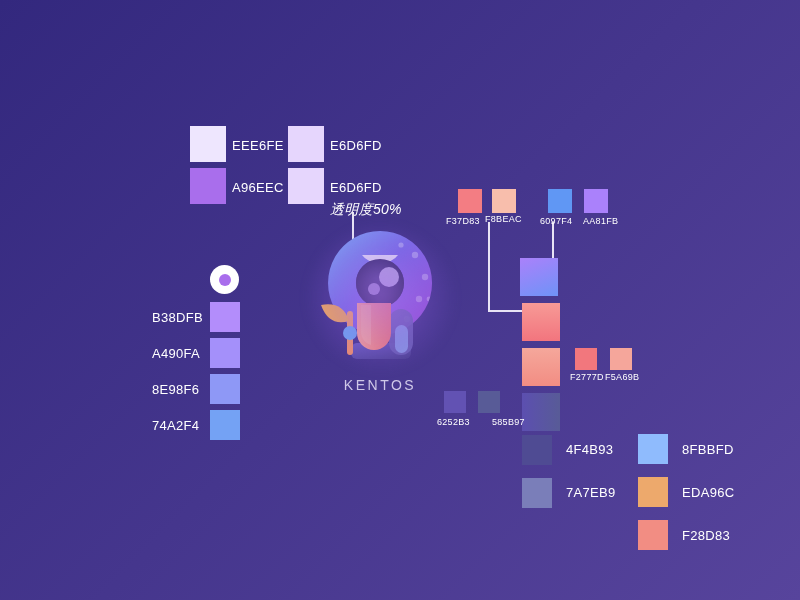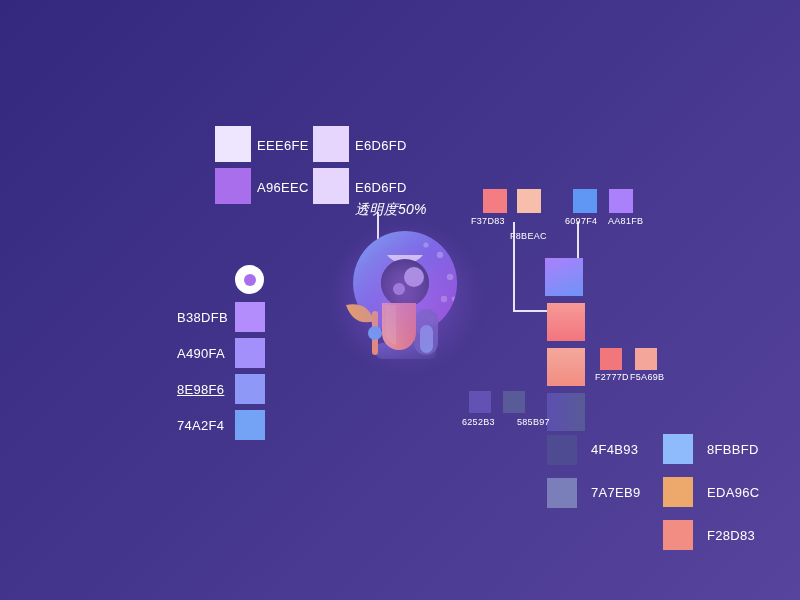--- a/index.html
+++ b/index.html
@@ -3,21 +3,21 @@
 <meta charset="utf-8">
 <style>
   * { margin:0; padding:0; box-sizing:border-box; }
   html, body { width:800px; height:600px; overflow:hidden; }
   body {
     font-family: "Liberation Sans", "DejaVu Sans", sans-serif;
     background: linear-gradient(135deg, #33287e 0%, #3d2f8a 30%, #4a3a93 60%, #57449c 100%);
     position: relative;
     color: #ffffff;
   }
-  .stage { position:absolute; inset:0;margin-left:25px; }
+  .stage { position:absolute; inset:0; }
 
   
   .sw { position:absolute; }
   .lbl {
     position:absolute;
     color:#ffffff;
     white-space:nowrap;
     letter-spacing:0.3px;
   }
   .lbl-lg { font-size:13px; }
@@ -78,30 +78,30 @@
   <div class="ring-icon">
     <i></i>
   </div>
 
   <div id="left-column">
       <div class="sw" style="left: 210px; top: 302px; width: 30px; height: 30px; background: rgb(179, 141, 251);"></div>
       <div class="lbl lbl-lg" style="left: 152px; top: 310px;">B38DFB</div>
       <div class="sw" style="left: 210px; top: 338px; width: 30px; height: 30px; background: rgb(164, 144, 250);"></div>
       <div class="lbl lbl-lg" style="left: 152px; top: 346px;">A490FA</div>
       <div class="sw" style="left: 210px; top: 374px; width: 30px; height: 30px; background: rgb(142, 152, 246);"></div>
-      <div class="lbl lbl-lg" style="left: 152px; top: 382px; text-decoration: underline;">8E98F6</div>
+      <div class="lbl lbl-lg" style="left: 152px; top: 382px;">8E98F6</div>
       <div class="sw" style="left: 210px; top: 410px; width: 30px; height: 30px; background: rgb(116, 162, 244);"></div>
       <div class="lbl lbl-lg" style="left: 152px; top: 418px;">74A2F4</div>
     </div>
 
   <div id="top-right-row">
       <div class="sw" style="left: 458px; top: 189px; width: 24px; height: 24px; background: rgb(243, 125, 131);"></div>
       <div class="lbl lbl-sm" style="left: 446px; top: 216px;">F37D83</div>
       <div class="sw" style="left: 492px; top: 189px; width: 24px; height: 24px; background: rgb(248, 190, 172);"></div>
-      <div class="lbl lbl-sm" style="left: 485px; top: 231px; text-align: center;">F8BEAC</div>
+      <div class="lbl lbl-sm" style="left: 485px; top: 214px; text-align: center;">F8BEAC</div>
       <div class="sw" style="left: 548px; top: 189px; width: 24px; height: 24px; background: rgb(96, 151, 244);"></div>
       <div class="lbl lbl-sm" style="left: 540px; top: 216px;">6097F4</div>
       <div class="sw" style="left: 584px; top: 189px; width: 24px; height: 24px; background: rgb(170, 129, 251);"></div>
       <div class="lbl lbl-sm" style="left: 583px; top: 216px;">AA81FB</div>
     </div>
 
   <div id="center-gradient-column">
       <div class="sw" style="left: 520px; top: 258px; width: 38px; height: 38px; background: linear-gradient(160deg, rgb(170, 129, 251) 0%, rgb(111, 147, 247) 100%);"></div>
       <div class="sw" style="left: 522px; top: 303px; width: 38px; height: 38px; background: linear-gradient(rgb(247, 154, 150) 0%, rgb(242, 117, 126) 100%);"></div>
       <div class="sw" style="left: 522px; top: 348px; width: 38px; height: 38px; background: linear-gradient(rgb(245, 167, 155) 0%, rgb(242, 141, 131) 100%);"></div>
@@ -188,15 +188,16 @@
       <rect x="80" y="100" width="13" height="28" rx="6.5" fill="#8D9BE8" opacity="0.9"></rect>
 
       <path d="M42,80 h34 a0,0 0 0,1 0,0 v28 a17,17 0 0,1 -34,0 Z" fill="url(#bodyGrad)"></path>
       <rect x="42" y="78" width="34" height="8" fill="url(#bodyGrad)"></rect>
       <path d="M46,80 v28 a13,13 0 0,0 10,12 v-40 Z" fill="#FBB4A6" opacity="0.55"></path>
 
       <rect x="32" y="86" width="6" height="44" rx="3" fill="url(#armGrad)"></rect>
       <path d="M6,80 q22,-4 28,16 q-20,6 -28,-16 Z" fill="#F0A860"></path>
       <circle cx="35" cy="108" r="7" fill="#6FA7F2"></circle>
     </svg>
+    <div class="brand">KENTOS</div>
   </div>
 
 </div>
 
 </body></html>

